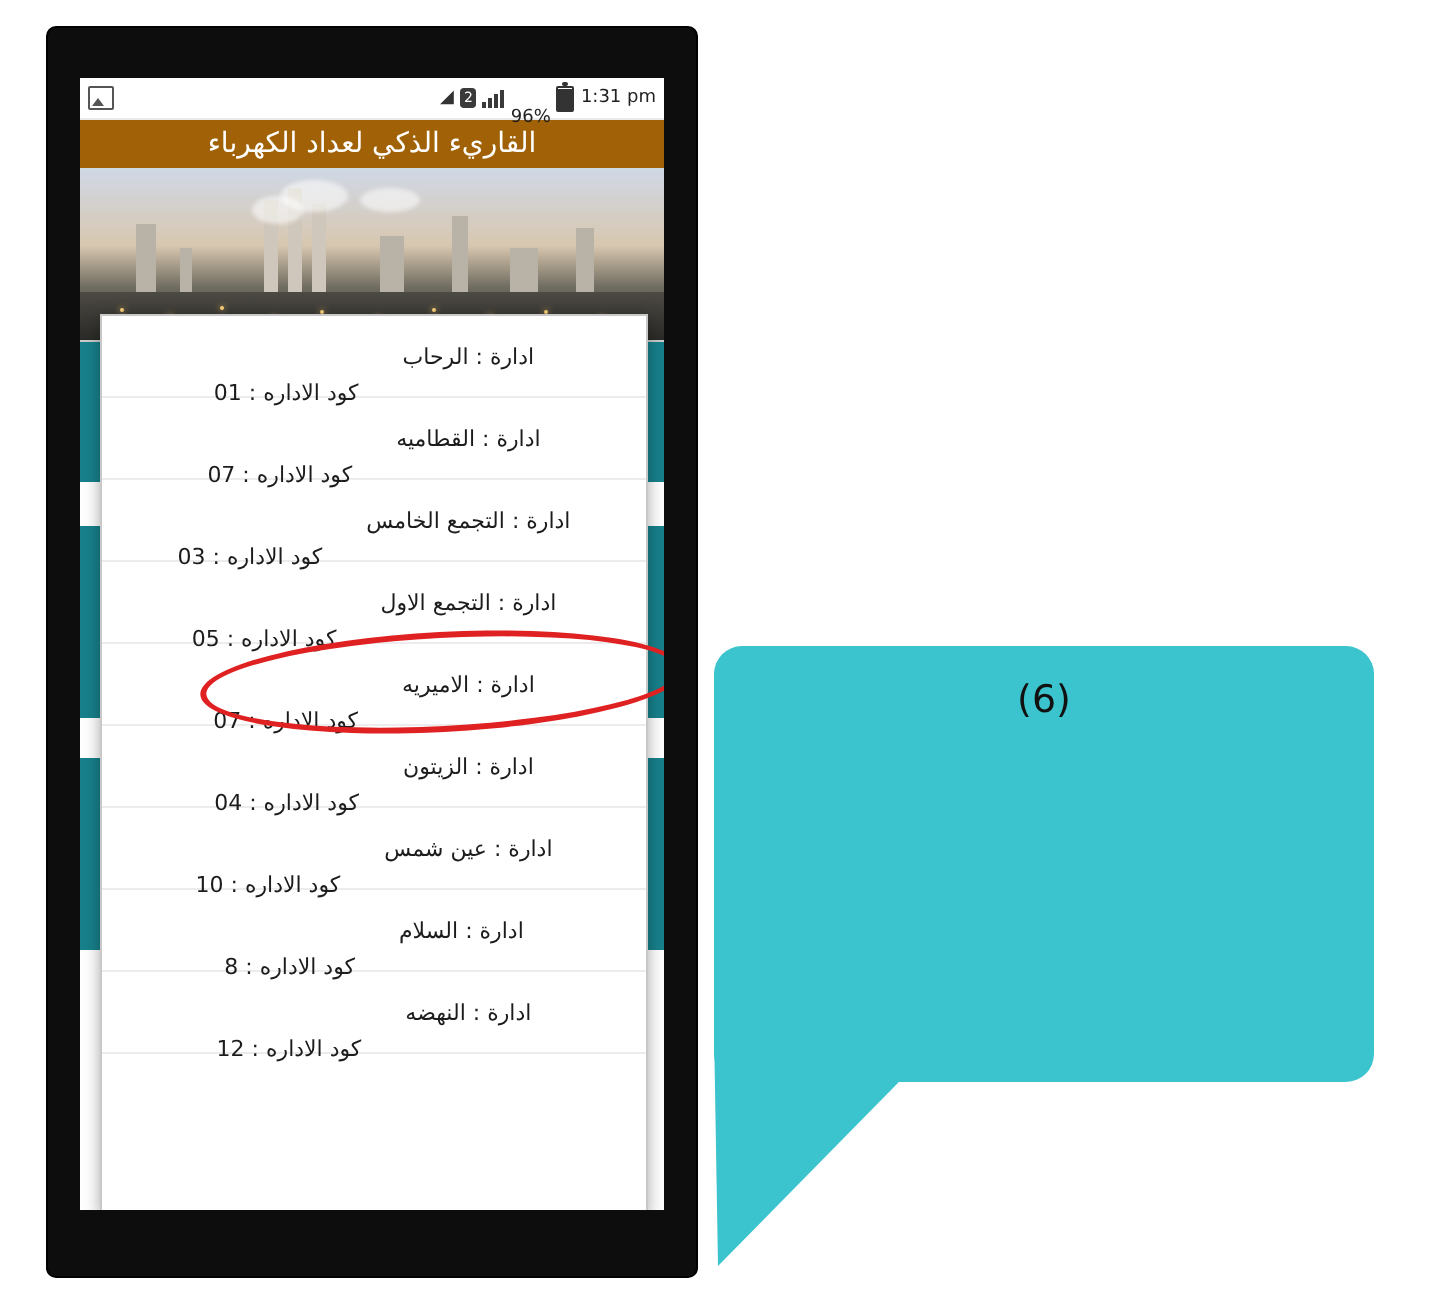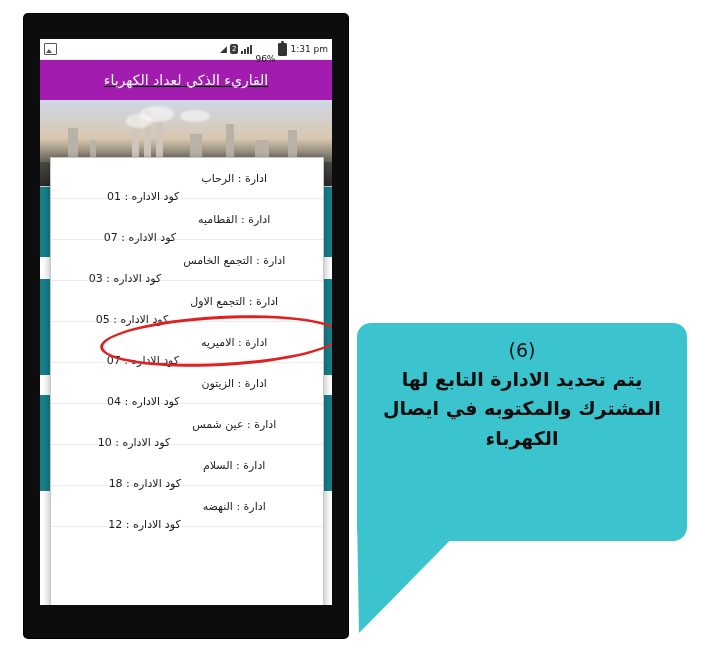--- a/index.html
+++ b/index.html
@@ -118,26 +118,25 @@
     top:-3px; left:1.5px;
     width:3px; height:2px;
     background:#333;
     border-radius:1px;
   }
   #status-time { font-size: 9px; color: #222; }
   #status-batt-pct { font-size: 9px; color: #222; margin-top: 19px; }
 
   
   #app-bar {
-    height: 40px;
-    background: #a21caf;
+    height: 24px;
+    background: #a16207;
     display: flex;
     align-items: center;
     justify-content: center;
-    text-decoration: underline;
   }
   #app-title {
     color: #ffffff;
     font-size: 14px;
     direction: rtl;
     font-family: "DejaVu Sans", sans-serif;
   }
 
   
   #hero {
@@ -415,35 +414,34 @@
       <div class="dd-item">
         <span class="name">ادارة : الزيتون</span>
         <span class="code">كود الاداره : 04</span>
       </div>
       <div class="dd-item">
         <span class="name">ادارة : عين شمس</span>
         <span class="code">كود الاداره : 10</span>
       </div>
       <div class="dd-item">
         <span class="name">ادارة : السلام</span>
-        <span class="code">كود الاداره : 18</span>
+        <span class="code">كود الاداره : 8</span>
       </div>
       <div class="dd-item">
         <span class="name">ادارة : النهضه</span>
         <span class="code">كود الاداره : 12</span>
       </div>
     </div>
 
     <div id="highlight-ellipse"></div>
 
   </div>
 </div>
 
 <svg id="callout-tail" viewBox="0 0 120 120">
   <polygon points="0,0 118,0 2,118" fill="#3bc4cd"></polygon>
 </svg>
 
 <div id="callout">
   <div id="callout-inner">
     <div id="callout-number">(6)</div>
-    <div id="callout-text">يتم تحديد الادارة التابع لها المشترك والمكتوبه في ايصال الكهرباء</div>
   </div>
 </div>
 
 </body></html>

